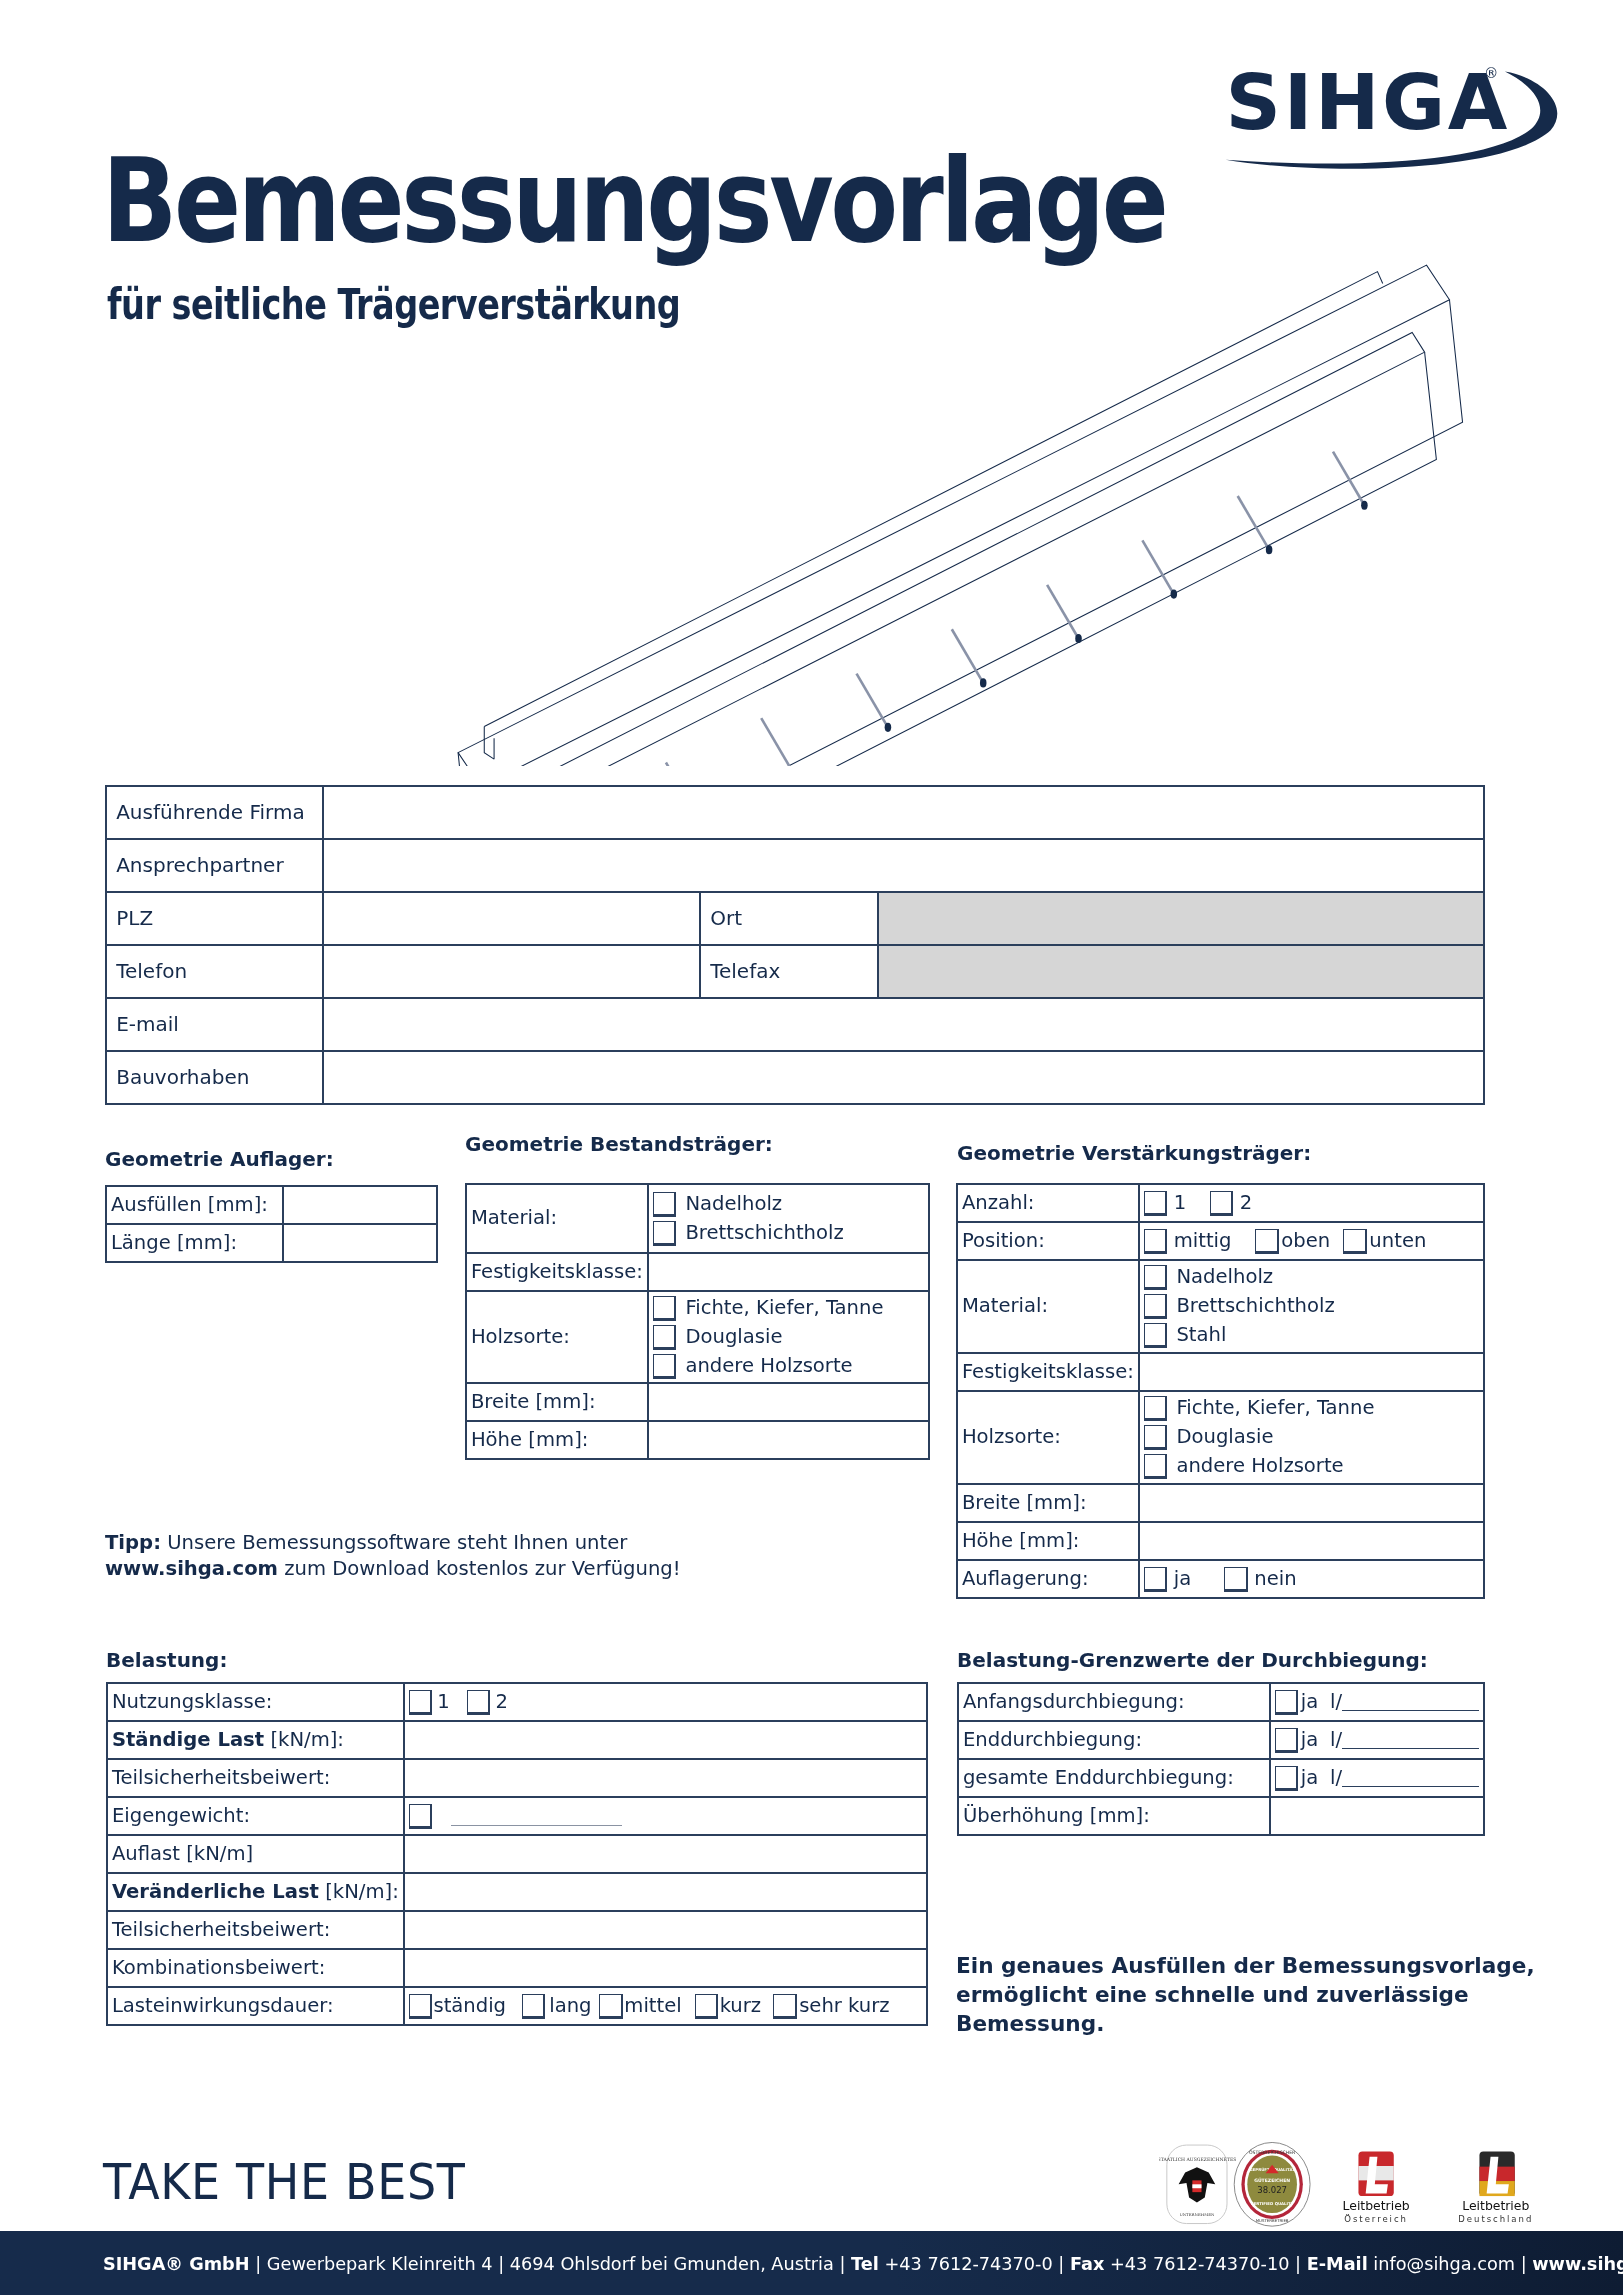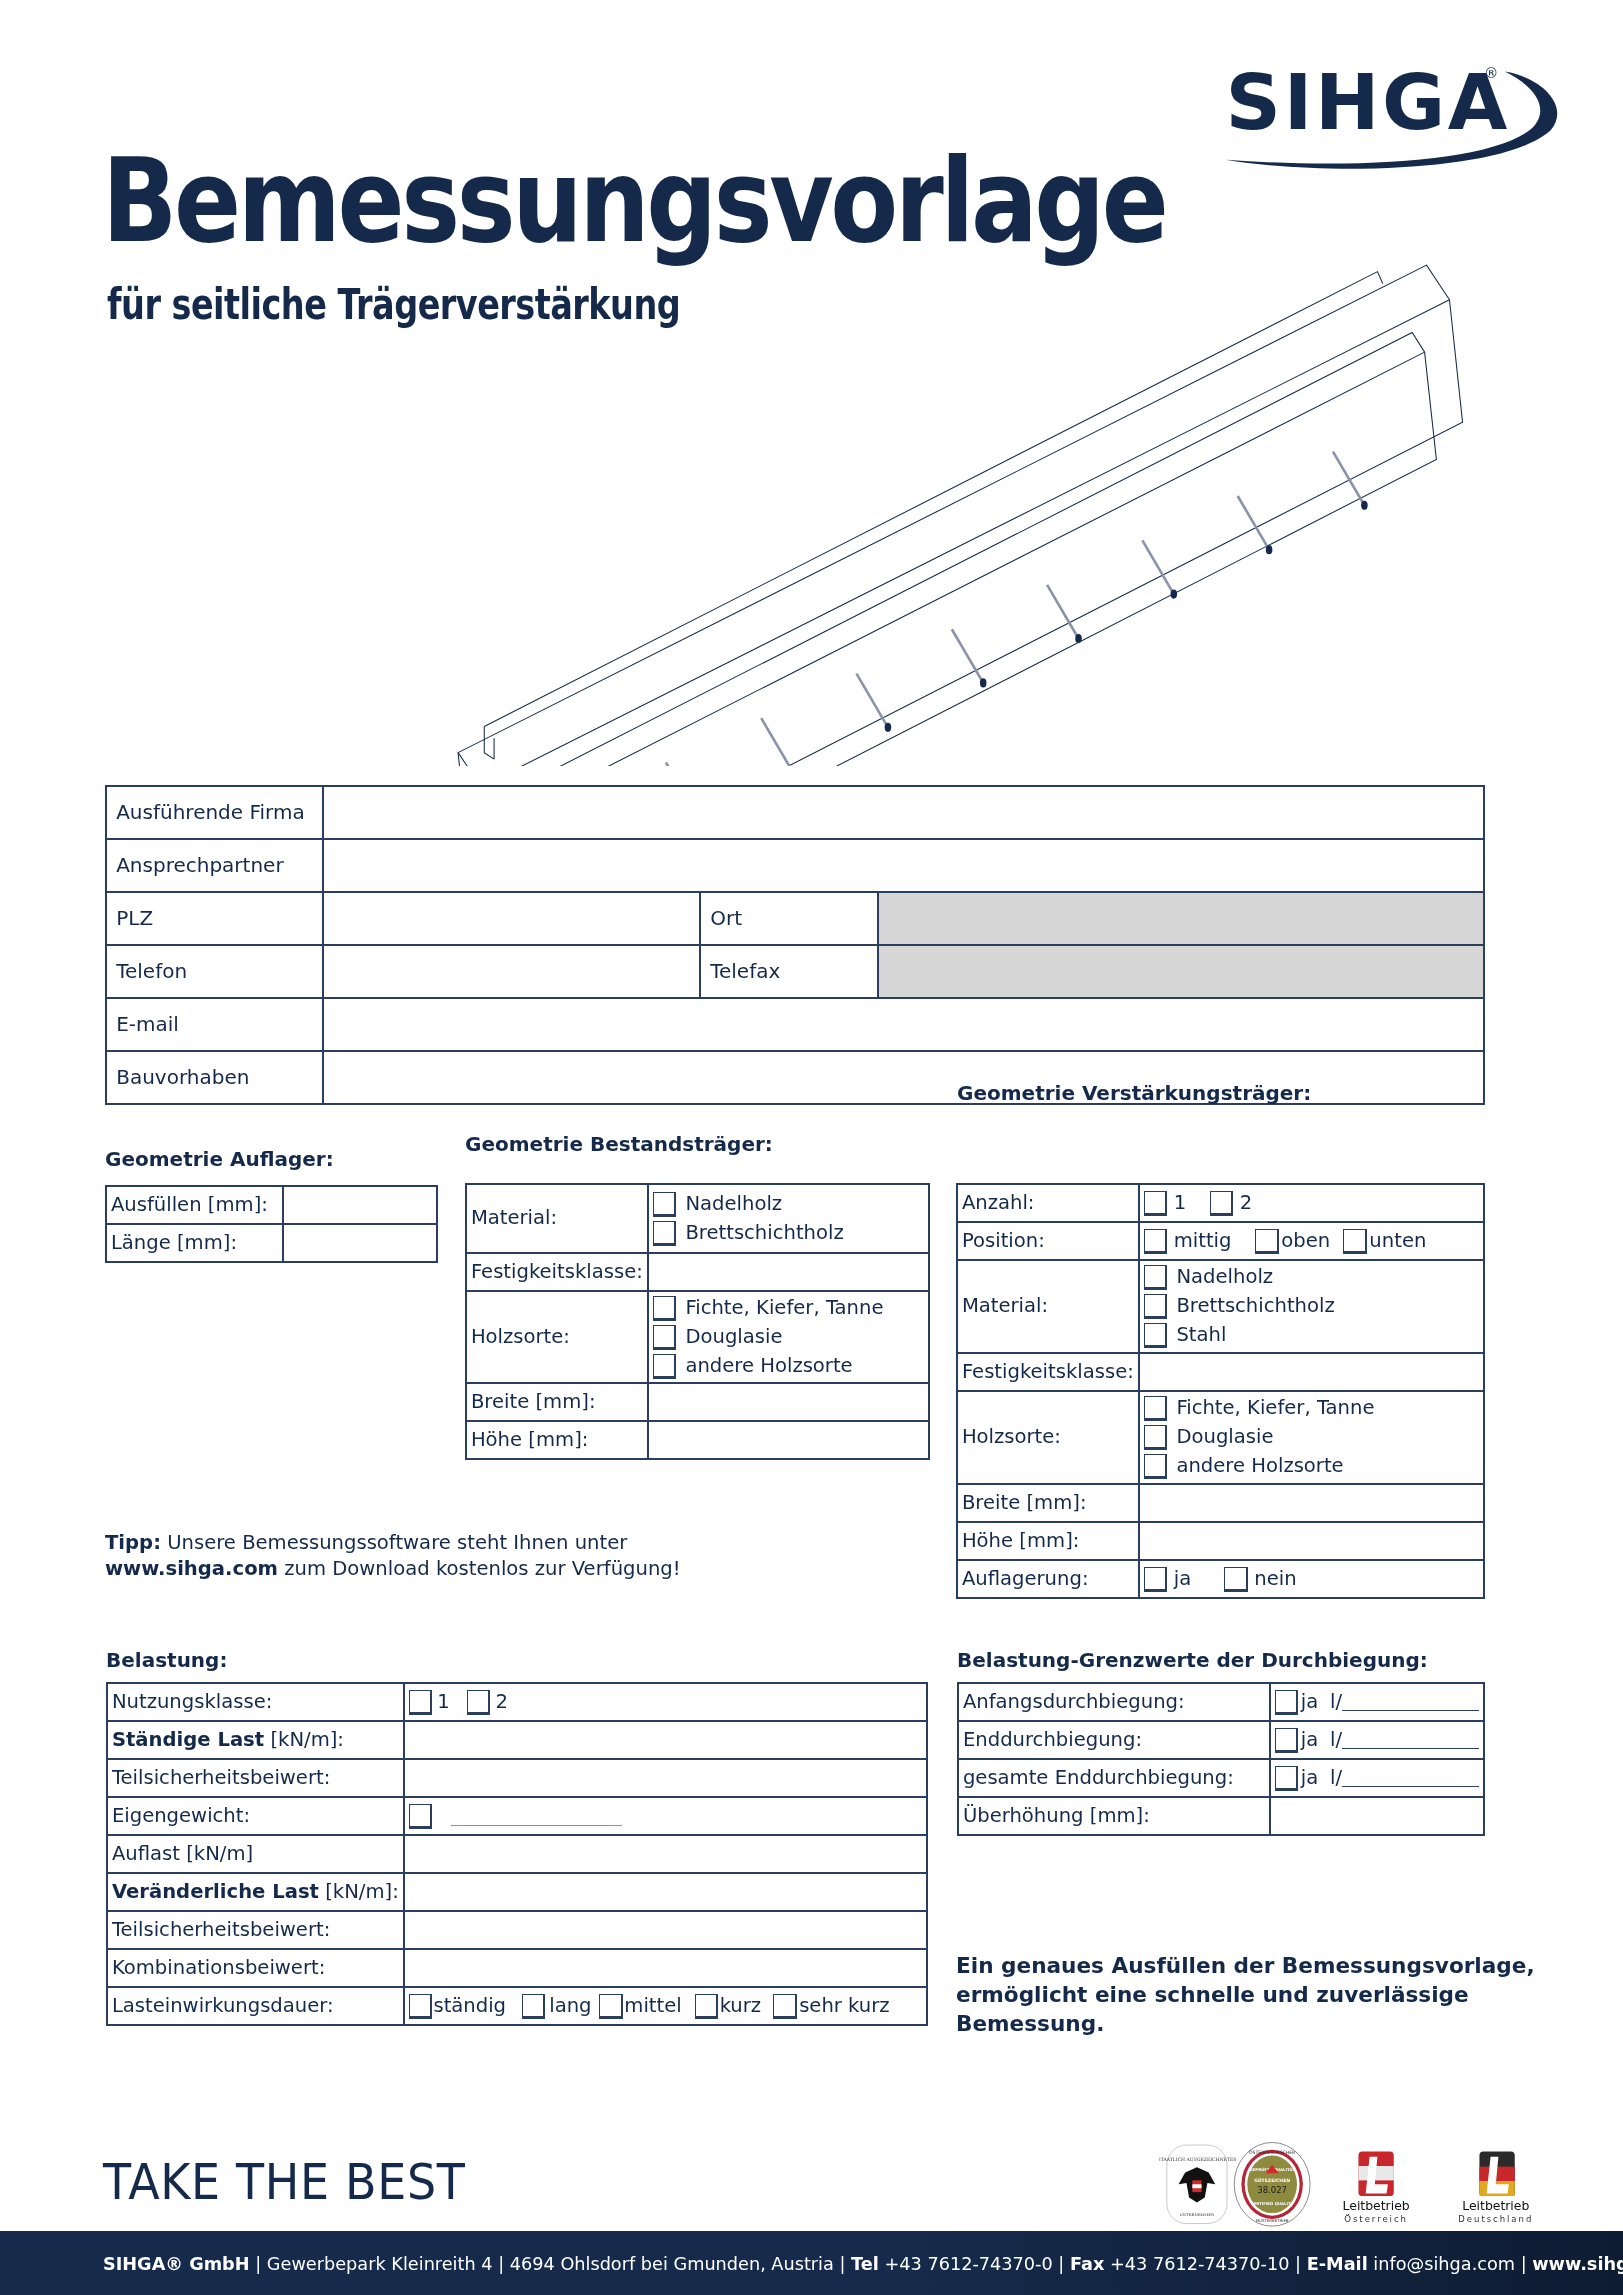--- a/index.html
+++ b/index.html
@@ -209,21 +209,21 @@
     <td class="lbl h1">Breite [mm]:</td>
     <td></td>
   </tr>
   <tr>
     <td class="lbl h1">Höhe [mm]:</td>
     <td></td>
   </tr>
 </tbody>
   </table>
 
-<div class="abs sec-head" style="left:957px;top:1081px;text-align:center;">Geometrie Verstärkungsträger:</div>
+<div class="abs sec-head" style="left:957px;top:1141px;text-align:center;">Geometrie Verstärkungsträger:</div>
 <table class="verst">
   <tbody>
       <tr>
     <td class="lbl h1">Anzahl:</td>
     <td>
       <div class="opt-row">
         <span class="opt" style="margin-right:23.6px">
               <span class="cb"></span>
               <span>1</span>
             </span>

